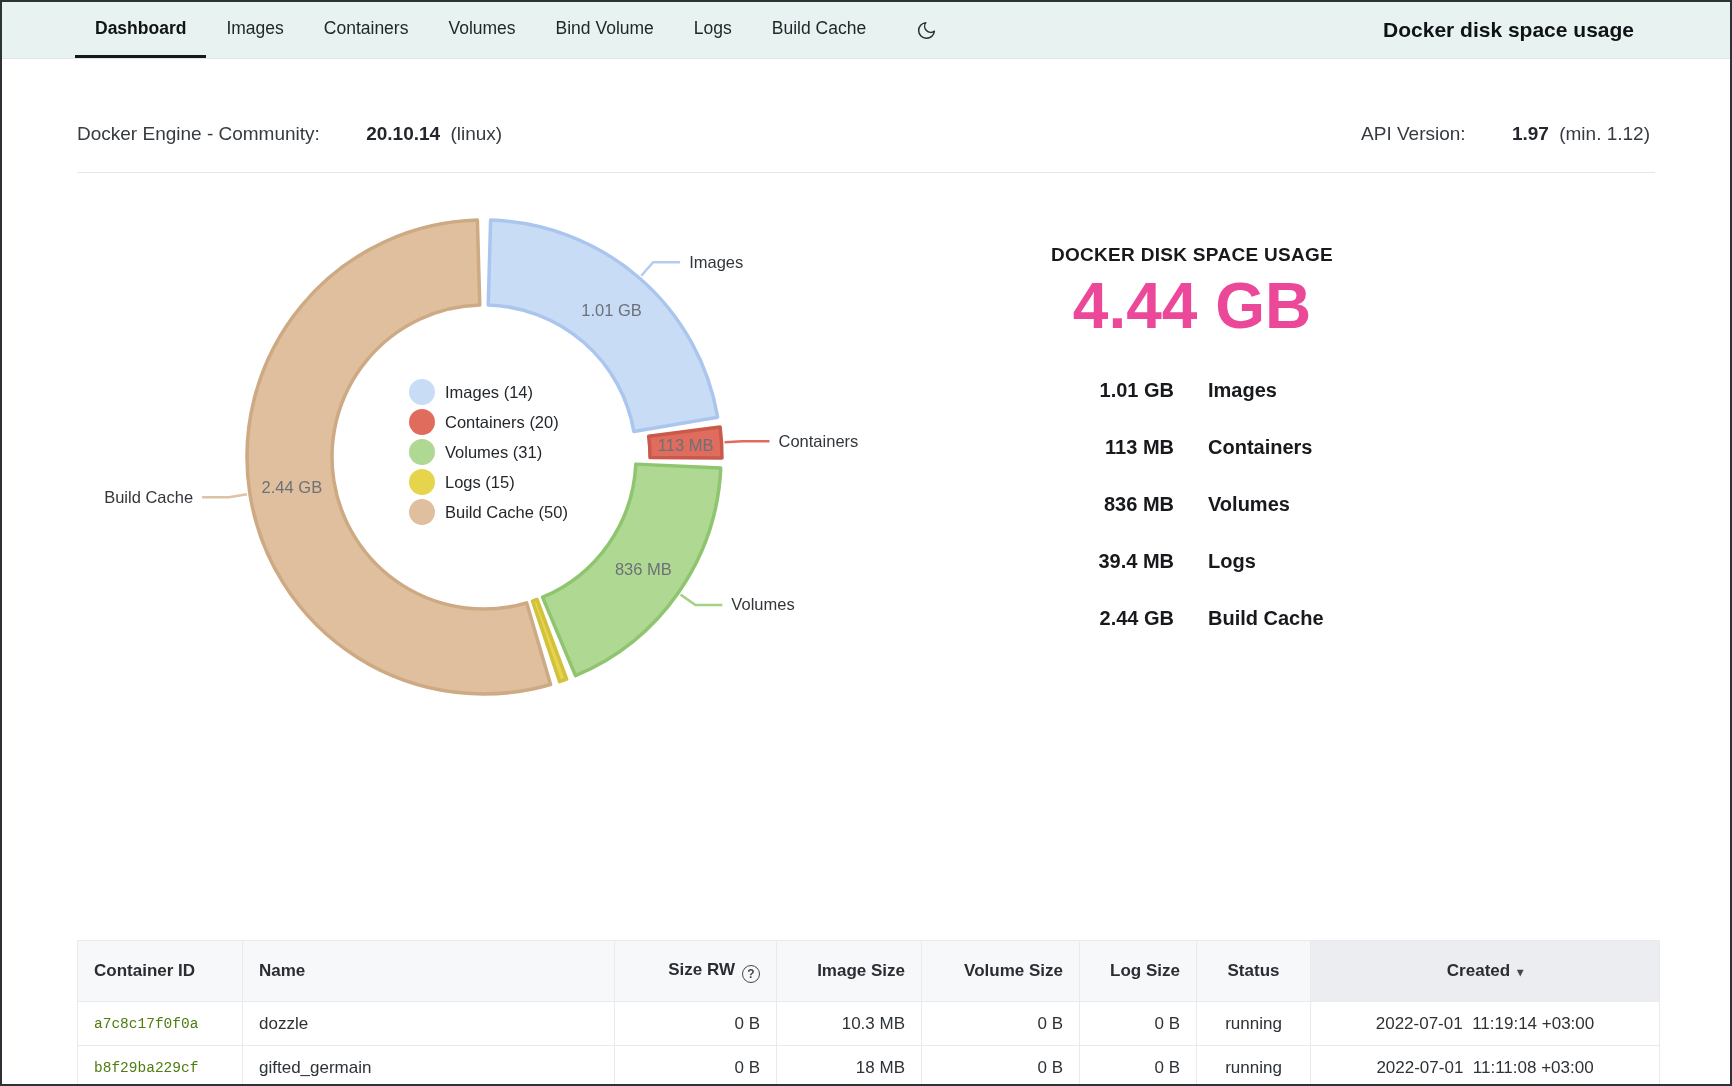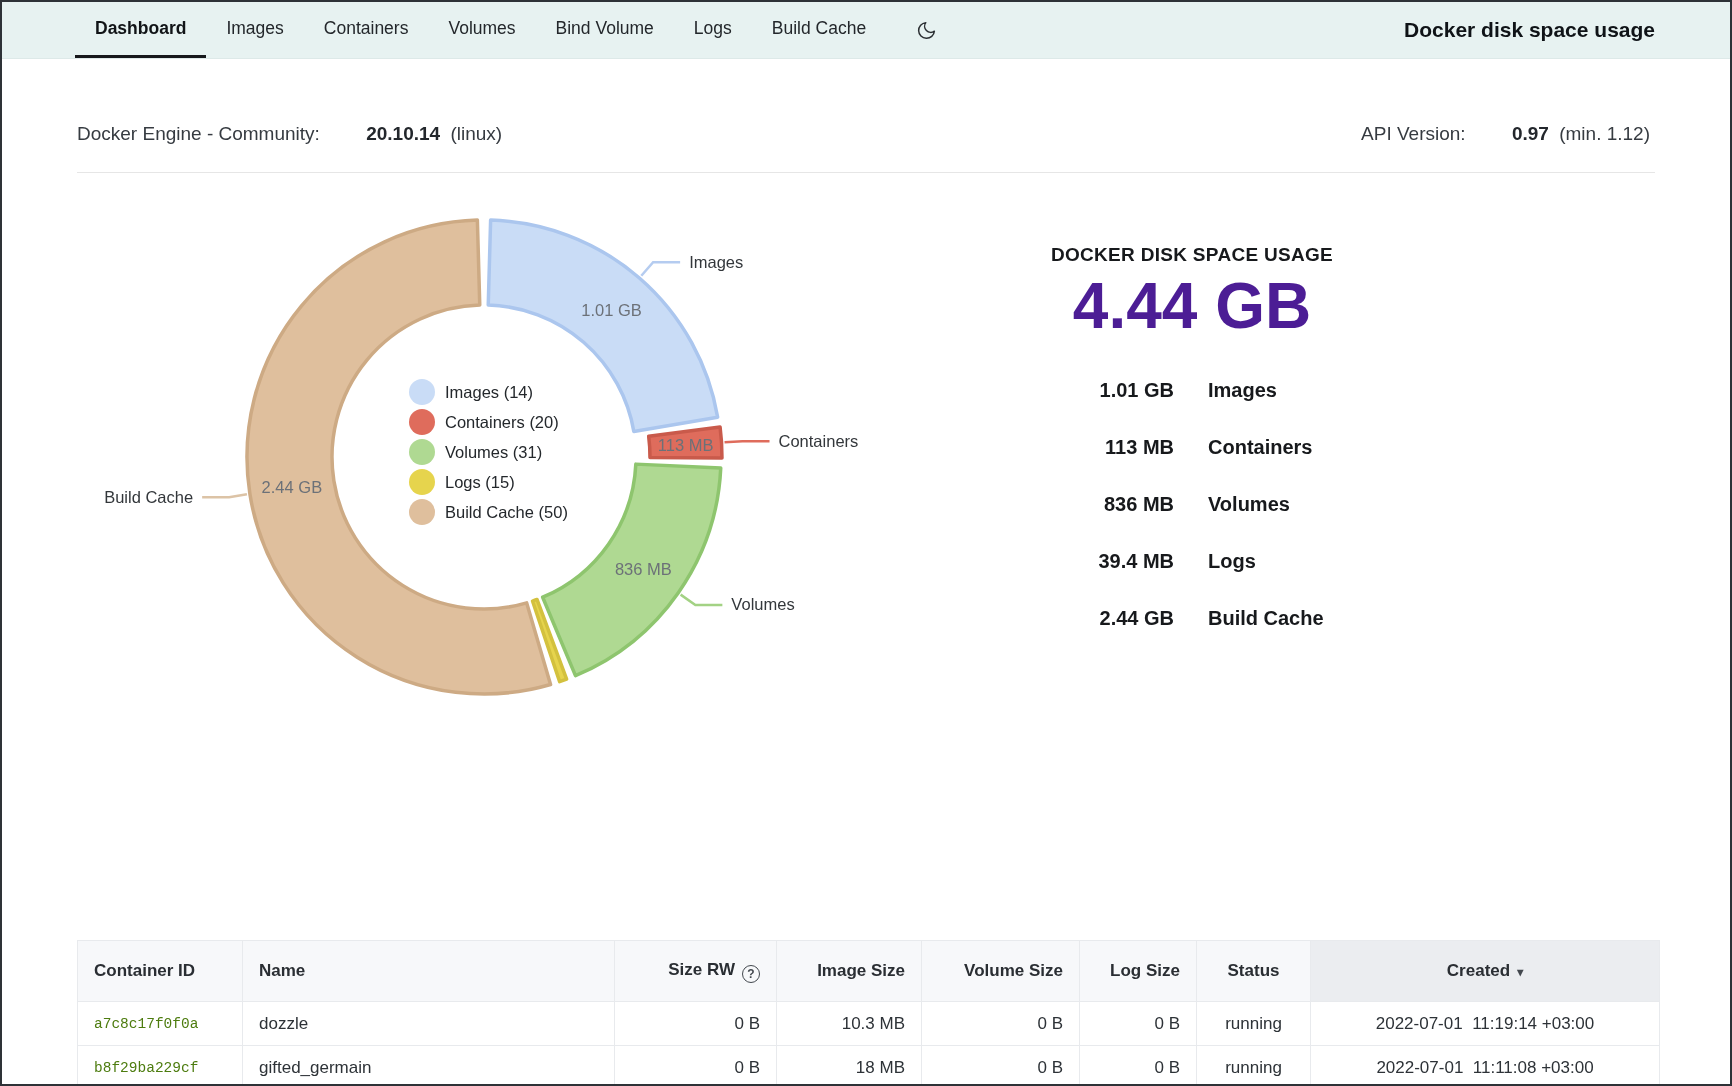--- a/index.html
+++ b/index.html
@@ -6,21 +6,21 @@
   html,body { margin:0; padding:0; background:#fff; }
   .window {
     position:relative; width:1732px; height:1086px;
     border:2px solid #2e3237; background:#fff; overflow:hidden;
     font-family:"Liberation Sans", sans-serif; color:#2b2f34;
   }
   
   .nav {
     position:absolute; top:0; left:0; right:0; height:57px;
     background:#e7f2f1; display:flex; align-items:stretch;
-    padding:0 75px 0 73px; border-bottom:1px solid #dde9e8;
+    padding:0 96px 0 73px; border-bottom:1px solid #dde9e8;
   }
   .tabs { display:flex; align-items:stretch; }
   .tab {
     display:flex; align-items:center; padding:0 20px;
     font-size:17.5px; color:#23272b; cursor:pointer;
     border-bottom:3px solid transparent;
   }
   .tab.active { font-weight:700; border-bottom-color:#16181b; color:#111417; }
   .moon-btn {
     margin-left:24px; background:none; border:none; cursor:pointer;
@@ -34,21 +34,21 @@
   }
   .engine-row .grp span { margin-right:5px; }
   .bold { font-weight:700; color:#23272c;margin-left:36px; }
   .divider { position:absolute; top:170px; left:75px; right:75px; height:1px; background:#e6e6e6; }
   
   .donut-svg { position:absolute; left:75px; top:195px; }
   .donut-svg text { font-family:"Liberation Sans", sans-serif; }
   
   .summary { position:absolute; left:1000px; top:242px; width:380px; text-align:center; }
   .summary-title { font-size:19px; font-weight:700; letter-spacing:.3px; color:#17191c; }
-  .summary-total { font-size:64px; font-weight:600; color:#4c1d95; margin-top:8px; line-height:1; }
+  .summary-total { font-size:64px; font-weight:600; color:#ec4899; margin-top:8px; line-height:1; }
   .summary-rows { margin-top:42px; }
   .srow { display:flex; margin-bottom:37px; font-size:20px; font-weight:700; color:#17191c; line-height:1; }
   .sval { width:172px; text-align:right; }
   .slab { margin-left:34px; text-align:left; }
   
   .containers-heading { position:absolute; left:75px; top:886px; font-size:22px; font-weight:700; color:#14171a; }
   .containers-table {
     position:absolute; left:75px; top:938px; width:1582px;
     border-collapse:collapse; table-layout:fixed; font-size:17px; color:#2d3237;
   }
@@ -90,21 +90,21 @@
   </div>
 
   <div class="engine-row">
     <div class="grp">
       <span>Docker Engine - Community:</span>
       <span class="bold">20.10.14</span>
       <span>(linux)</span>
     </div>
     <div class="grp">
       <span>API Version:</span>
-      <span class="bold">0.97</span>
+      <span class="bold">1.97</span>
       <span>(min. 1.12)</span>
     </div>
   </div>
   <div class="divider"></div>
 
   <svg class="donut-svg" width="935" height="530" viewBox="0 0 935 530">
       <path d="M413.61742837748585 23.092402735436025 A237 237 0 0 1 640.6266296182009 220.15532741708176 L556.8364881939517 234.44561083289634 A152 152 0 0 0 411.24408908598247 108.05926251386614 Z" fill="#c9dcf6" stroke="#abc6ee" stroke-width="3.5" stroke-linejoin="round"></path>
       <text x="534.502781878945" y="119.12151072015286" text-anchor="middle" font-size="16.5" fill="#6c7178">1.01 GB</text>
       <polyline points="564.3299108017831,78.76176129993152 576.1296541119168,65.16889339742639 603.1296541119168,65.16889339742639" fill="none" stroke="#b5ccf0" stroke-width="2.5"></polyline>
       <text x="612.1296541119168" y="70.66889339742639" text-anchor="start" font-size="16.5" fill="#33373b">Images</text>

